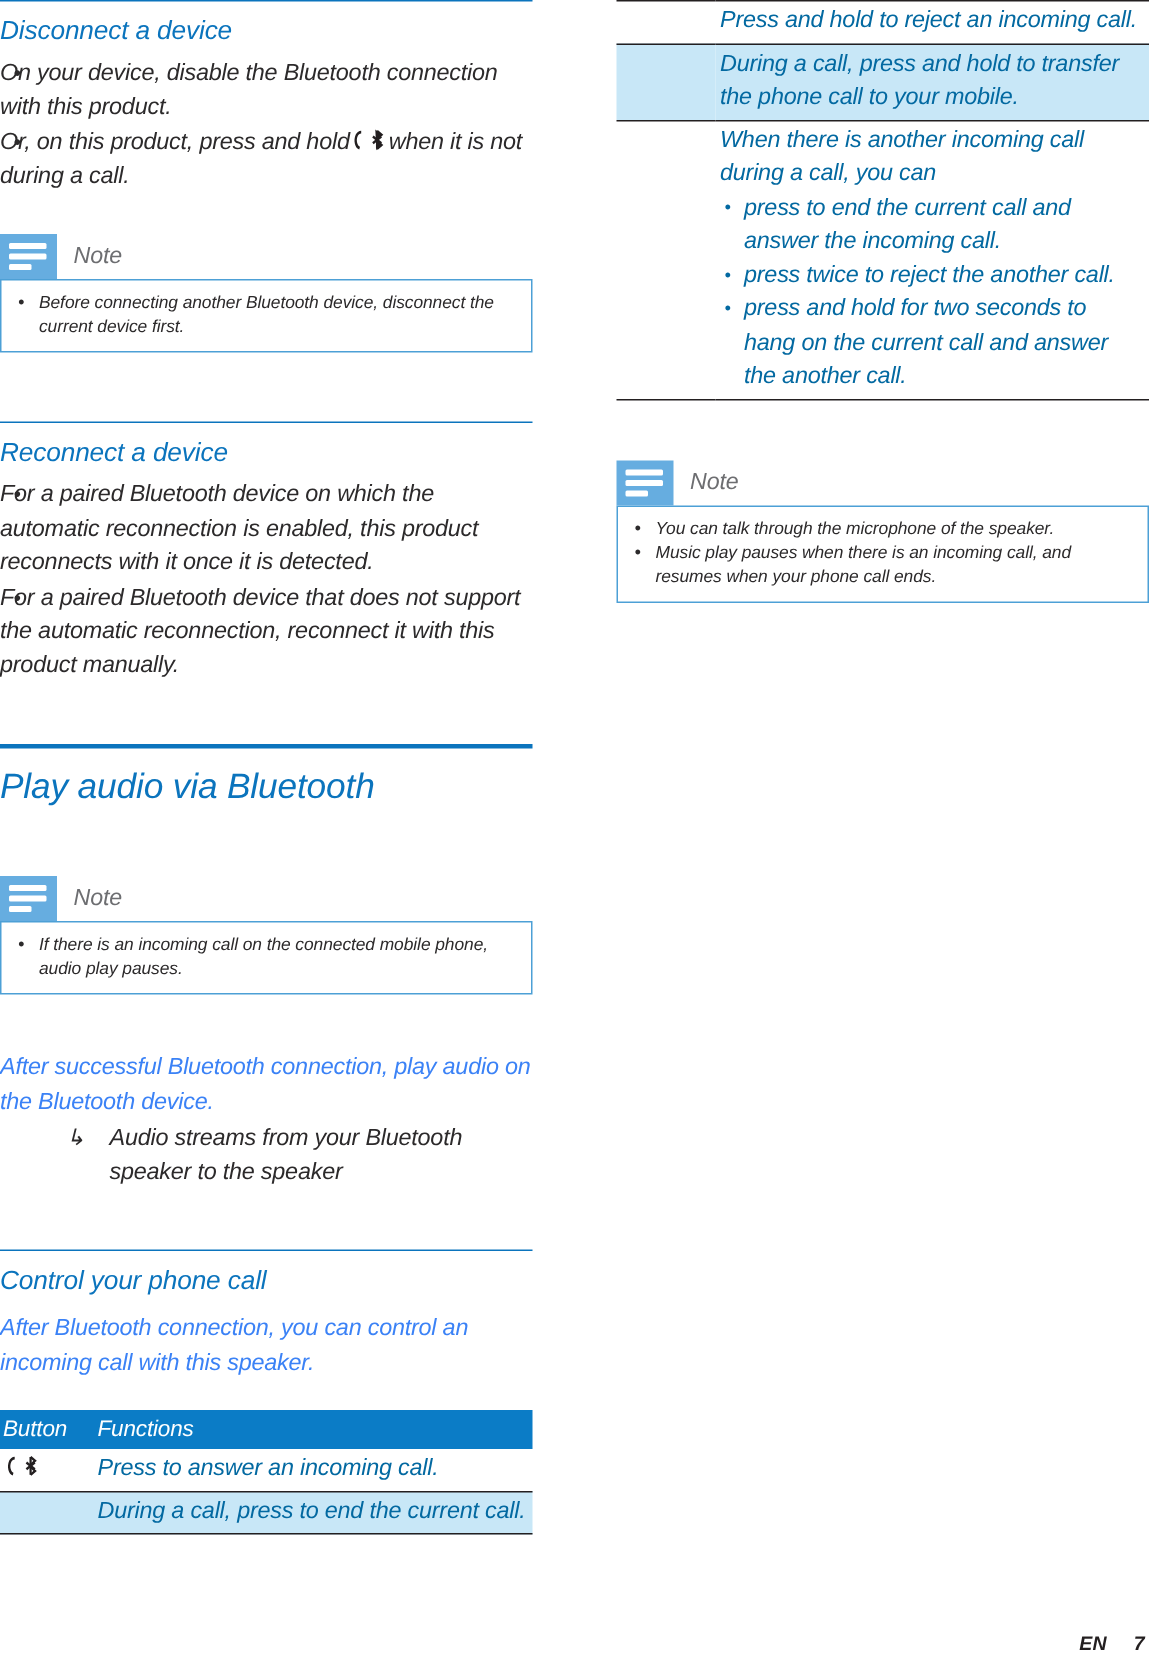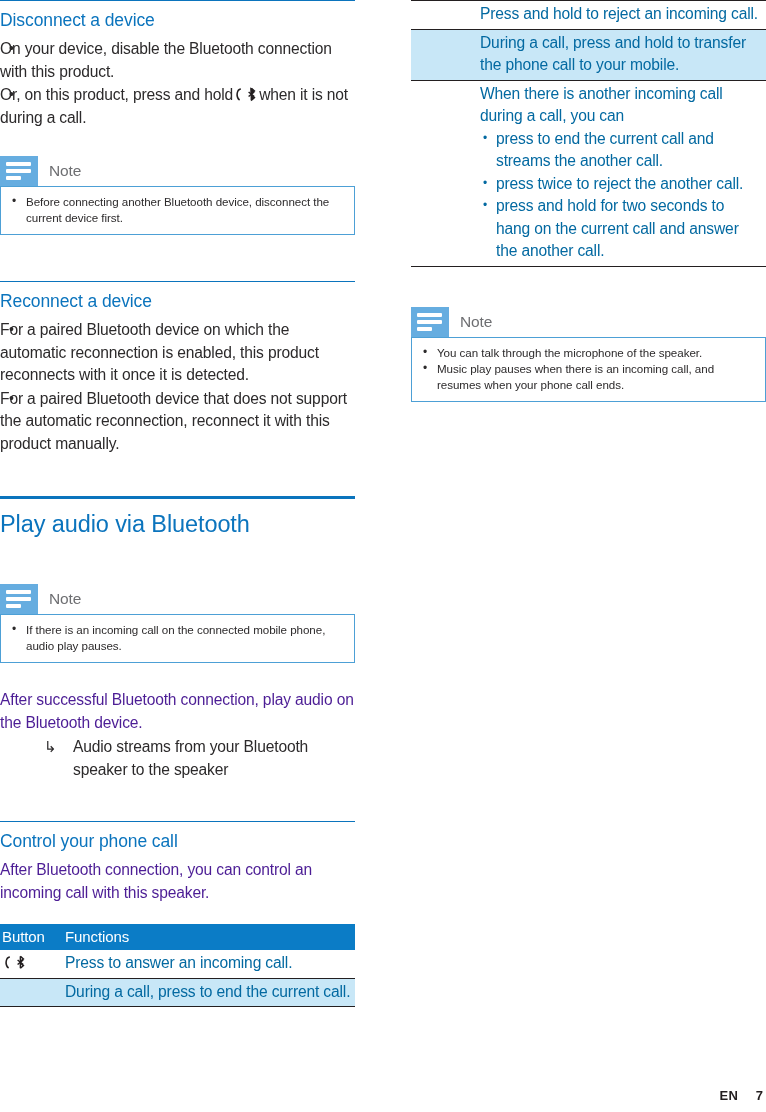--- a/index.html
+++ b/index.html
@@ -14,20 +14,21 @@
     color: #231f20;
     position: relative;
     overflow: hidden;
   }
 
   .page {
     position: relative;
     width: 766px;
     height: 1112px;
     box-sizing: border-box;
+    font-style: italic;
   }
 
   .col {
     position: absolute;
     top: 0;
     width: 355px;
   }
   .col-left  { left: 0px; }
   .col-right { left: 411px; }
 
@@ -56,22 +57,22 @@
     color: #0b74bd;
     margin: 0 0 8px 0;
     letter-spacing: -0.1px;
     line-height: 1.15;
   }
 
   
   p.body {
     font-size: 15.6px;
     line-height: 22.5px;
-    margin: 0 0 2px 0;
-    color: #4c1d95;
+    margin: 12px 0 2px 0;
+    color: #3b82f6;
     letter-spacing: -0.15px;
   }
 
   ul.bullets {
     list-style: none;
     margin: 0;
     padding: 0;
   }
   ul.bullets > li {
     font-size: 15.6px;
@@ -407,21 +408,21 @@
         </tr>
         <tr class="r-blue line-bot">
           <td class="c1"></td>
           <td class="c2">During a call, press and hold to transfer the phone call to your mobile.</td>
         </tr>
         <tr class="r-white line-bot">
           <td class="c1"></td>
           <td class="c2">
             <span>When there is another incoming call during a call, you can</span>
             <ul class="subbullets">
-              <li>press to end the current call and streams the another call.</li>
+              <li>press to end the current call and answer the incoming call.</li>
               <li>press twice to reject the another call.</li>
               <li>press and hold for two seconds to hang on the current call and answer the another call.</li>
             </ul>
           </td>
         </tr>
       </tbody>
     </table>
 
     <div class="spacer-40"></div>
 

